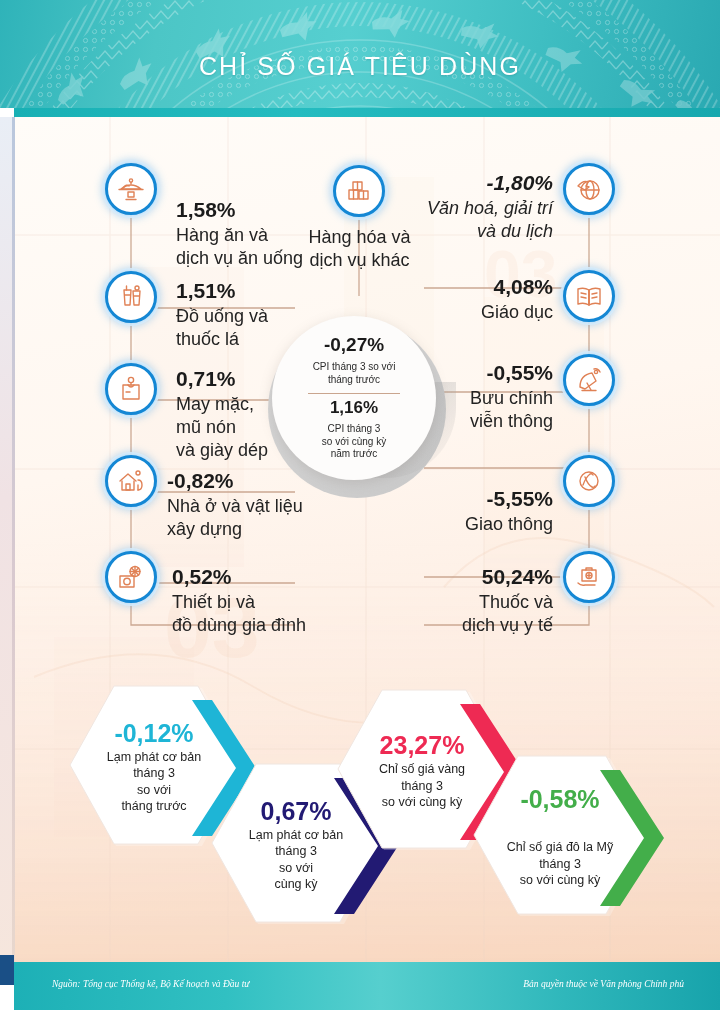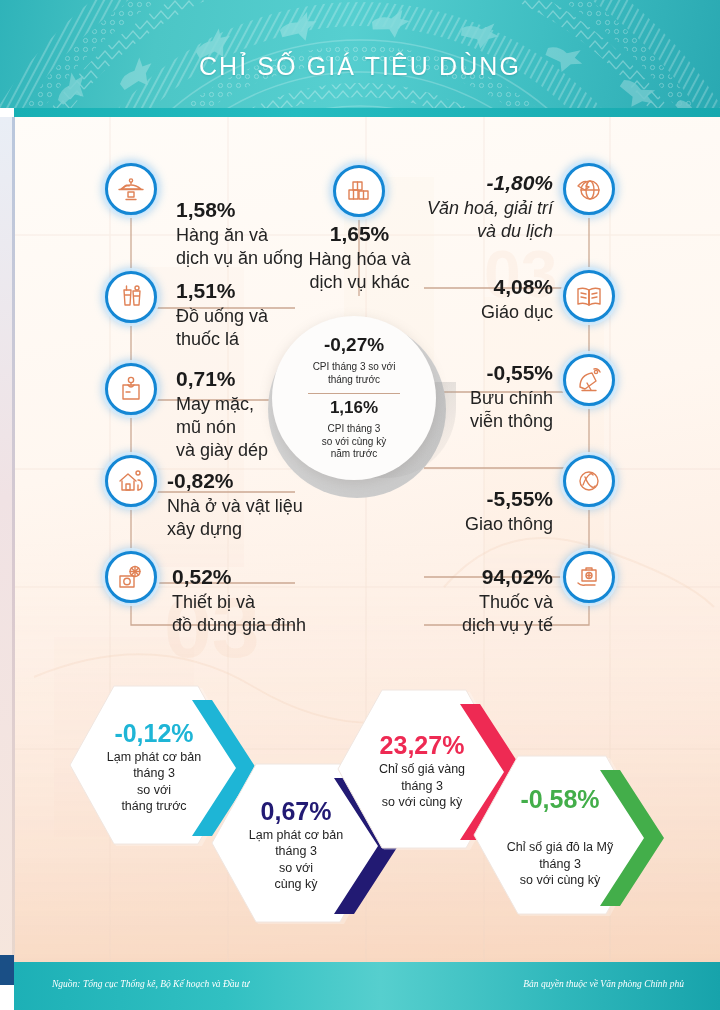--- a/index.html
+++ b/index.html
@@ -356,21 +356,20 @@
       <svg width="30" height="30" viewBox="0 0 30 30" fill="none" stroke="#e08155" stroke-width="1.4" stroke-linecap="round" stroke-linejoin="round">
         <rect x="9" y="6" width="9" height="8"></rect>
           <line x1="13.5" y1="6" x2="13.5" y2="14"></line>
         <rect x="5" y="14" width="9" height="9"></rect>
           <line x1="9.5" y1="14" x2="9.5" y2="23"></line>
         <rect x="15" y="15" width="9" height="8"></rect>
           <line x1="19.5" y1="15" x2="19.5" y2="23"></line>
       </svg>
     </div>
     <div class="spoke-text al-center" style="left:292px; top:223px; width:135px;">
-      <div class="val">1,65%</div>
       <div class="lbl">Hàng hóa và
 dịch vụ khác</div>
     </div>
   </div>
 
   <div class="spoke">
     <div class="badge" style="left:563px; top:163px;">
       <svg width="30" height="30" viewBox="0 0 30 30" fill="none" stroke="#e08155" stroke-width="1.4" stroke-linecap="round" stroke-linejoin="round">
         <circle cx="16" cy="16" r="9"></circle>
         <ellipse cx="16" cy="16" rx="4" ry="9"></ellipse>
@@ -439,21 +438,21 @@
       <svg width="30" height="30" viewBox="0 0 30 30" fill="none" stroke="#e08155" stroke-width="1.4" stroke-linecap="round" stroke-linejoin="round">
         <rect x="8" y="8" width="14" height="11"></rect>
         <path d="M12 8 v-2 h6 v2"></path>
         <circle cx="15" cy="13.5" r="3"></circle>
         <line x1="15" y1="11.5" x2="15" y2="15.5"></line>
           <line x1="13" y1="13.5" x2="17" y2="13.5"></line>
         <path d="M4 21 q3 3 7 2 h10"></path>
       </svg>
     </div>
     <div class="spoke-text al-right" style="left:400px; top:566px; width:153px;">
-      <div class="val">94,02%</div>
+      <div class="val">50,24%</div>
       <div class="lbl">Thuốc và
 dịch vụ y tế</div>
     </div>
   </div>
 
   <div class="hexwrap" style="left:70px; top:682px; width:200px; height:170px;">
     <svg width="200" height="170" viewBox="0 0 200 170">
       <g>
         <path d="M132 6 L176 85 L132 164 L46 164 L2 85 L46 6 Z" fill="#ffffff" opacity=".25"></path>
         <path d="M128 4 L172 83 L128 162 L44 162 L0 83 L44 4 Z" fill="#ffffff" stroke="#f0e6e0" stroke-width="1"></path>

